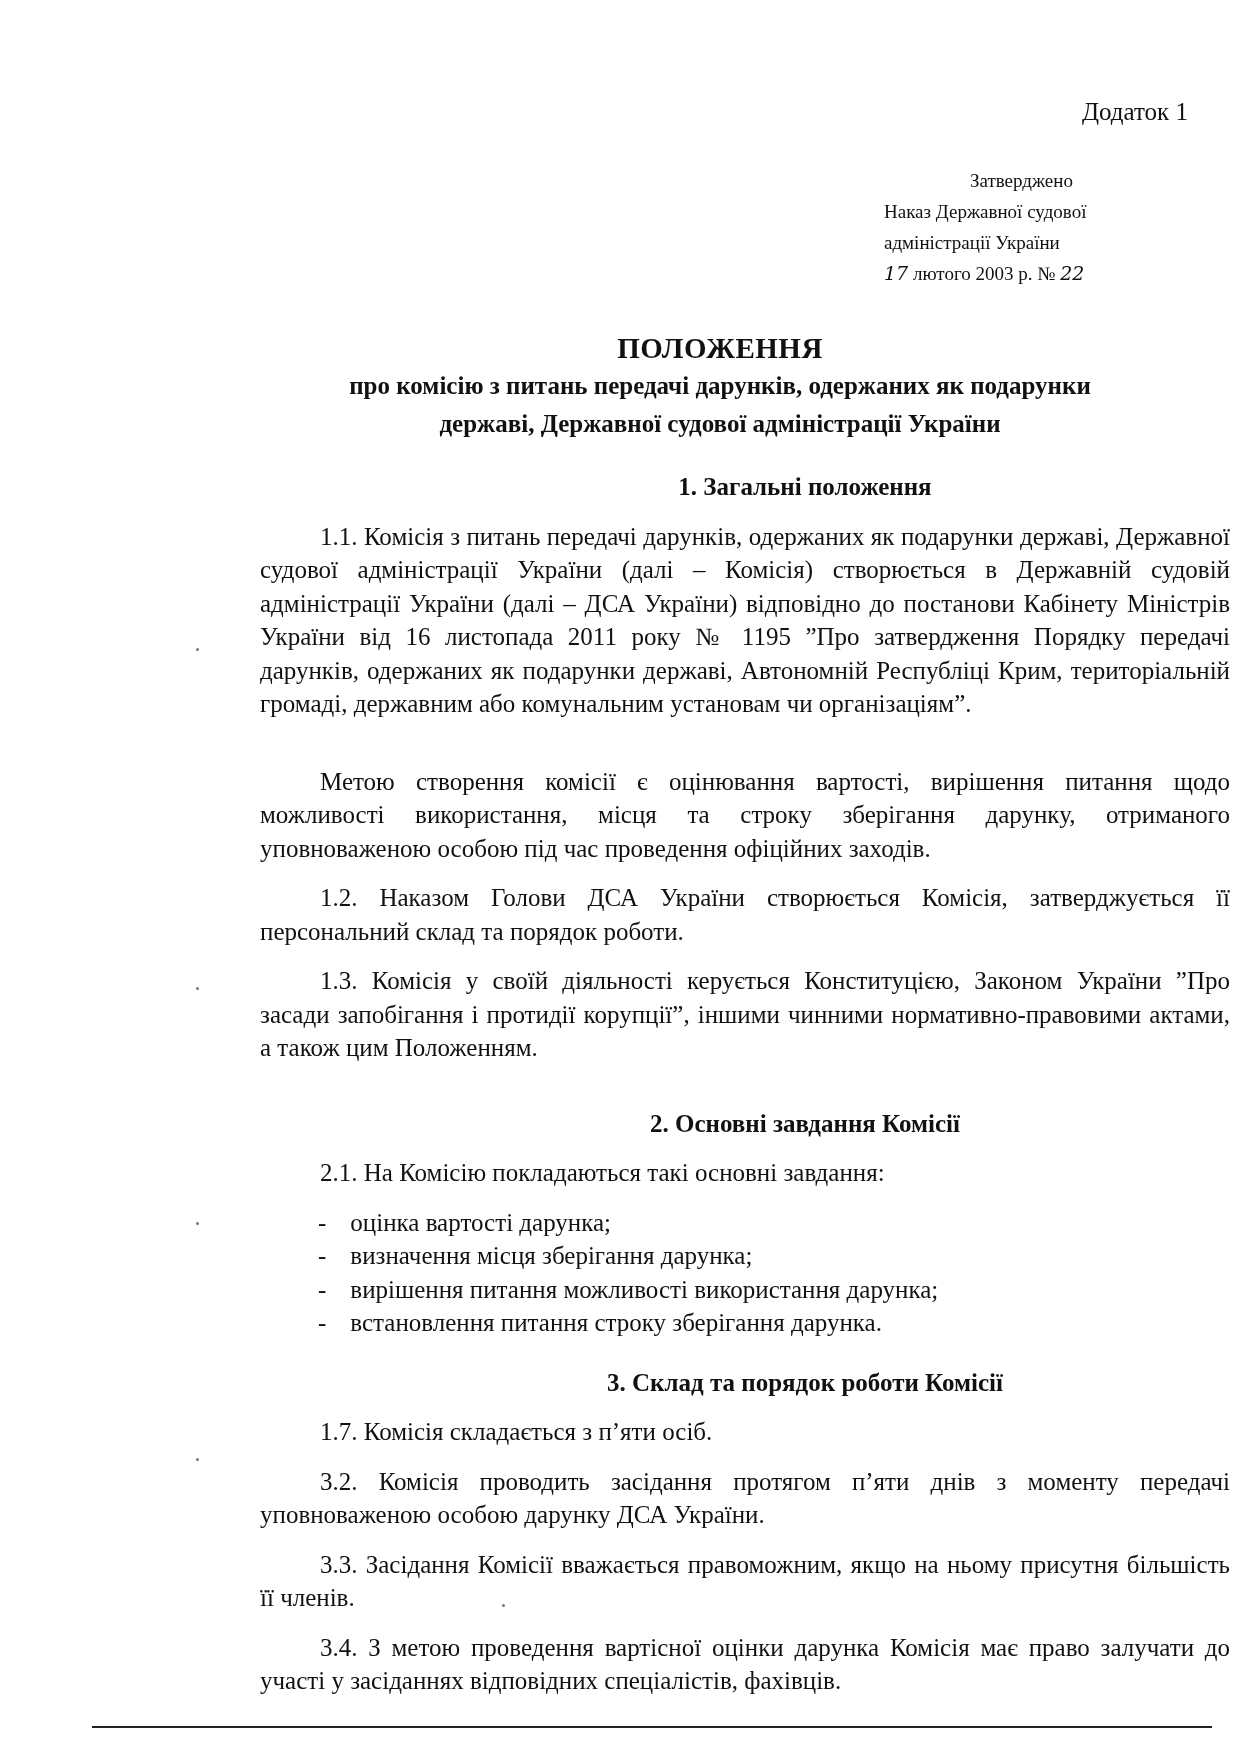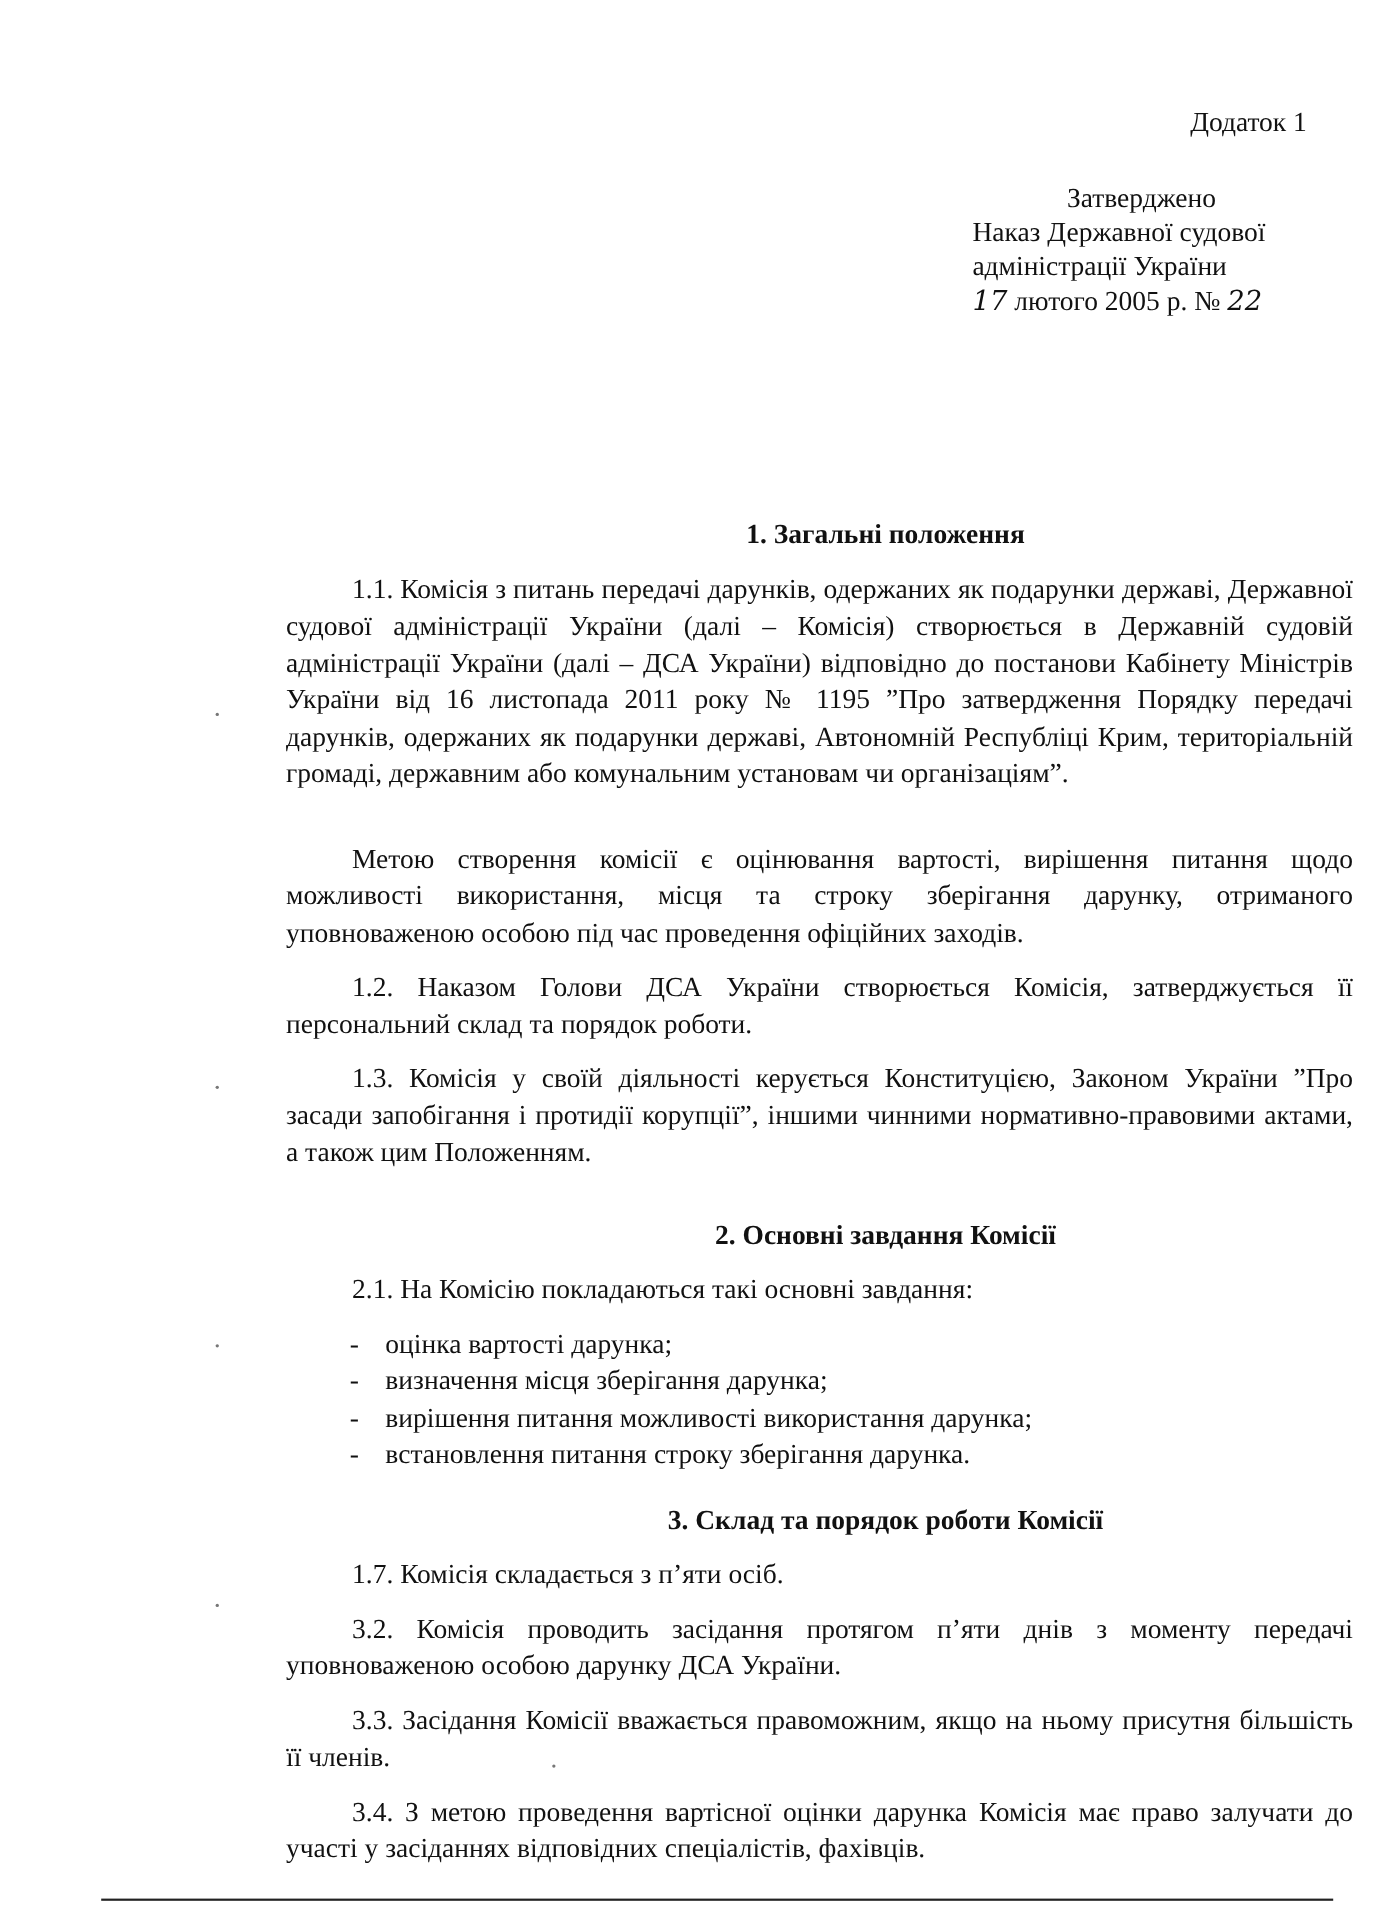--- a/index.html
+++ b/index.html
@@ -2,21 +2,21 @@
 <html><head>
 <meta charset="utf-8">
 <style>
   html, body { margin: 0; padding: 0; background: #ffffff; }
   body {
     width: 1248px; height: 1755px; position: relative; overflow: hidden;
     font-family: "Liberation Serif", serif; color: #111; font-size: 25px;
   }
   .page { position: absolute; left: 0; top: 0; width: 1248px; height: 1755px; }
   .annex { position: absolute; right: 60px; top: 98px; font-size: 25px; }
-  .approve { position: absolute; left: 884px; top: 165px; font-size: 25px; line-height: 31px; }
+  .approve { position: absolute; left: 884px; top: 165px; font-size: 19px; line-height: 31px; }
   .approve .l1 { padding-left: 86px; }
   .approve .hand { font-family: "DejaVu Serif", serif; font-style: italic; margin-top: 12px; }
   .title-block { position: absolute; left: 240px; width: 960px; top: 332px; text-align: center; font-weight: bold; }
   .title-block .t1 { font-size: 29px; letter-spacing: 0.5px; }
   .title-block .t2 { font-size: 25px; line-height: 34px; margin-top: 4px; }
   .body-text { position: absolute; left: 244px; width: 1002px; top: 470px; font-size: 25px; line-height: 33.5px; text-align: justify; }
   .section-title { text-align: center; font-weight: bold; font-size: 25px; margin: 0; padding-left: 120px; }
   p { margin: 16px; text-indent: 60px; }
   .gap { height: 12px; }
   .secgap { height: 26px; }
@@ -31,25 +31,30 @@
 <div class="page">
 
   <div class="annex">Додаток 1</div>
 
   <div class="approve">
     <div class="l1">Затверджено</div>
     <div>Наказ Державної судової</div>
     <div>адміністрації України</div>
     <div>
       <span class="hand">17</span>
-      <span>лютого 2005 р. №</span>
+      <span>лютого 2003 р. №</span>
       <span class="hand">22</span>
     </div>
   </div>
 
+  <div class="title-block">
+    <div class="t1">ПОЛОЖЕННЯ</div>
+    <div class="t2">про комісію з питань передачі дарунків, одержаних як подарунки</div>
+    <div class="t2">державі, Державної судової адміністрації України</div>
+  </div>
 
   <div class="body-text">
     <div class="section-title">1.  Загальні положення</div>
     <p>1.1.  Комісія з питань передачі дарунків, одержаних як подарунки державі, Державної судової адміністрації України (далі – Комісія) створюється в Державній судовій адміністрації України (далі – ДСА України) відповідно до постанови Кабінету Міністрів України від 16 листопада 2011 року № 1195 ”Про затвердження Порядку передачі дарунків, одержаних як подарунки державі, Автономній Республіці Крим, територіальній громаді, державним або комунальним установам чи організаціям”.</p>
     <div class="gap"></div>
     <p>Метою створення комісії є оцінювання вартості, вирішення питання щодо можливості використання, місця та строку зберігання дарунку, отриманого уповноваженою особою під час проведення офіційних заходів.</p>
     <p>1.2.  Наказом Голови ДСА України створюється Комісія, затверджується її персональний склад та порядок роботи.</p>
     <p>1.3.  Комісія у своїй діяльності керується Конституцією, Законом України ”Про засади запобігання і протидії корупції”, іншими чинними нормативно-правовими актами, а також цим Положенням.</p>
 
     <div class="secgap"></div>

